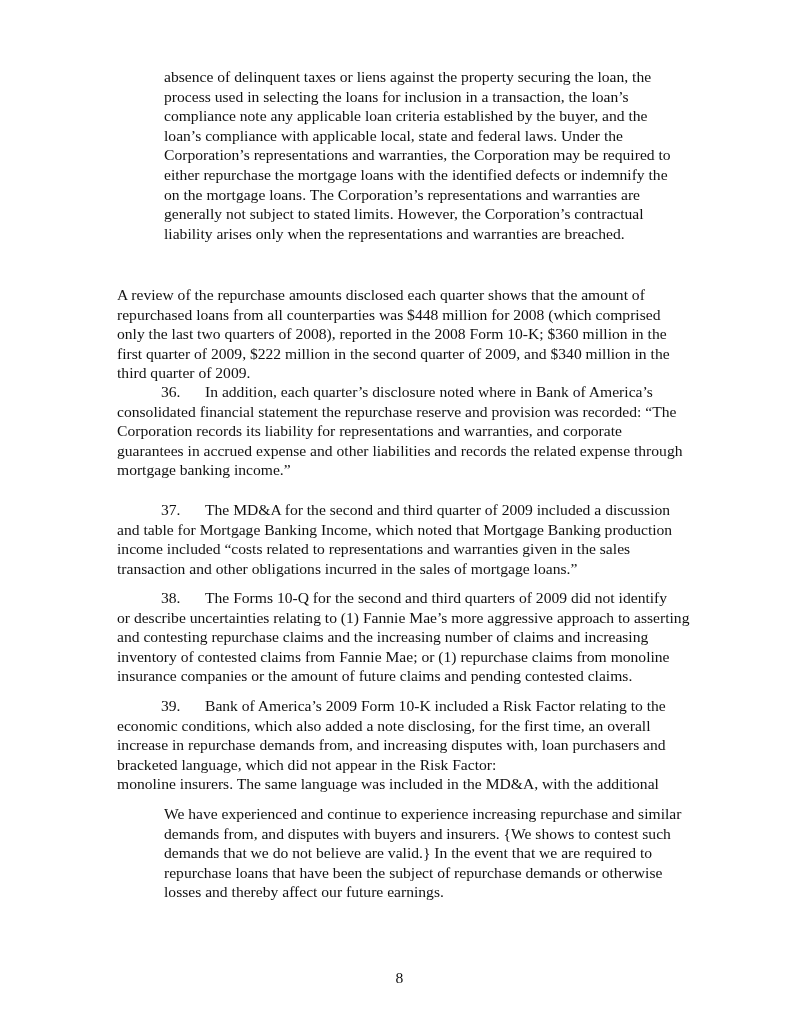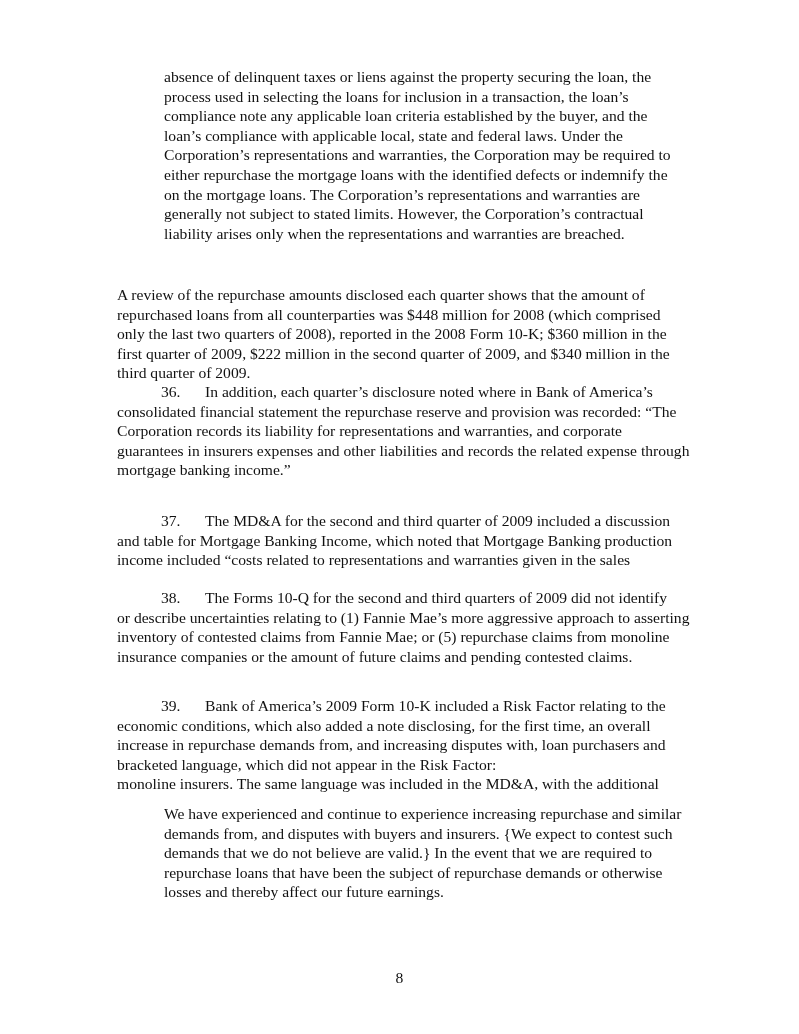--- a/index.html
+++ b/index.html
@@ -74,48 +74,50 @@
     <span class="line">repurchased loans from all counterparties was $448 million for 2008 (which comprised</span>
     <span class="line">only the last two quarters of 2008), reported in the 2008 Form 10-K; $360 million in the</span>
     <span class="line">first quarter of 2009, $222 million in the second quarter of 2009, and $340 million in the</span>
     <span class="line">third quarter of 2009.</span>
   </div>
 
   <div class="block body-para" style="top:382px;">
     <span class="line"><span class="para-num">36.</span><span>In addition, each quarter’s disclosure noted where in Bank of America’s</span></span>
     <span class="line">consolidated financial statement the repurchase reserve and provision was recorded:  “The</span>
     <span class="line">Corporation records its liability for representations and warranties, and corporate</span>
-    <span class="line">guarantees in insurers expenses and other liabilities and records the related expense through</span>
+    <span class="line">guarantees in accrued expense and other liabilities and records the related expense through</span>
     <span class="line">mortgage banking income.”</span>
   </div>
 
-  <div class="block body-para" style="top:500px;margin-top:11px;">
+  <div class="block body-para" style="top:500px;">
     <span class="line"><span class="para-num">37.</span><span>The MD&amp;A for the second and third quarter of 2009 included a discussion</span></span>
     <span class="line">and table for Mortgage Banking Income, which noted that Mortgage Banking production</span>
     <span class="line">income included “costs related to representations and warranties given in the sales</span>
+    <span class="line">transaction and other obligations incurred in the sales of mortgage loans.”</span>
   </div>
 
   <div class="block body-para" style="top:588px;">
     <span class="line"><span class="para-num">38.</span><span>The Forms 10-Q for the second and third quarters of 2009 did not identify</span></span>
     <span class="line">or describe uncertainties relating to (1) Fannie Mae’s more aggressive approach to asserting</span>
-    <span class="line">inventory of contested claims from Fannie Mae; or (5) repurchase claims from monoline</span>
+    <span class="line">and contesting repurchase claims and the increasing number of claims and increasing</span>
+    <span class="line">inventory of contested claims from Fannie Mae; or (1) repurchase claims from monoline</span>
     <span class="line">insurance companies or the amount of future claims and pending contested claims.</span>
   </div>
 
   <div class="block body-para" style="top:696px;">
     <span class="line"><span class="para-num">39.</span><span>Bank of America’s 2009 Form 10-K included a Risk Factor relating to the</span></span>
     <span class="line">economic conditions, which also added a note disclosing, for the first time, an overall</span>
     <span class="line">increase in repurchase demands from, and increasing disputes with, loan purchasers and</span>
     <span class="line">bracketed language, which did not appear in the Risk Factor:</span>
     <span class="line">monoline insurers.  The same language was included in the MD&amp;A, with the additional</span>
   </div>
 
   <div class="block indent-quote" style="top:804px;">
     <span class="line">We have experienced and continue to experience increasing repurchase and similar</span>
-    <span class="line">demands from, and disputes with buyers and insurers. {We expect to contest such</span>
+    <span class="line">demands from, and disputes with buyers and insurers. {We shows to contest such</span>
     <span class="line">demands that we do not believe are valid.} In the event that we are required to</span>
     <span class="line">repurchase loans that have been the subject of repurchase demands or otherwise</span>
     <span class="line">losses and thereby affect our future earnings.</span>
   </div>
 
   <div class="page-number">8</div>
 
 </div>
 
 </body></html>

